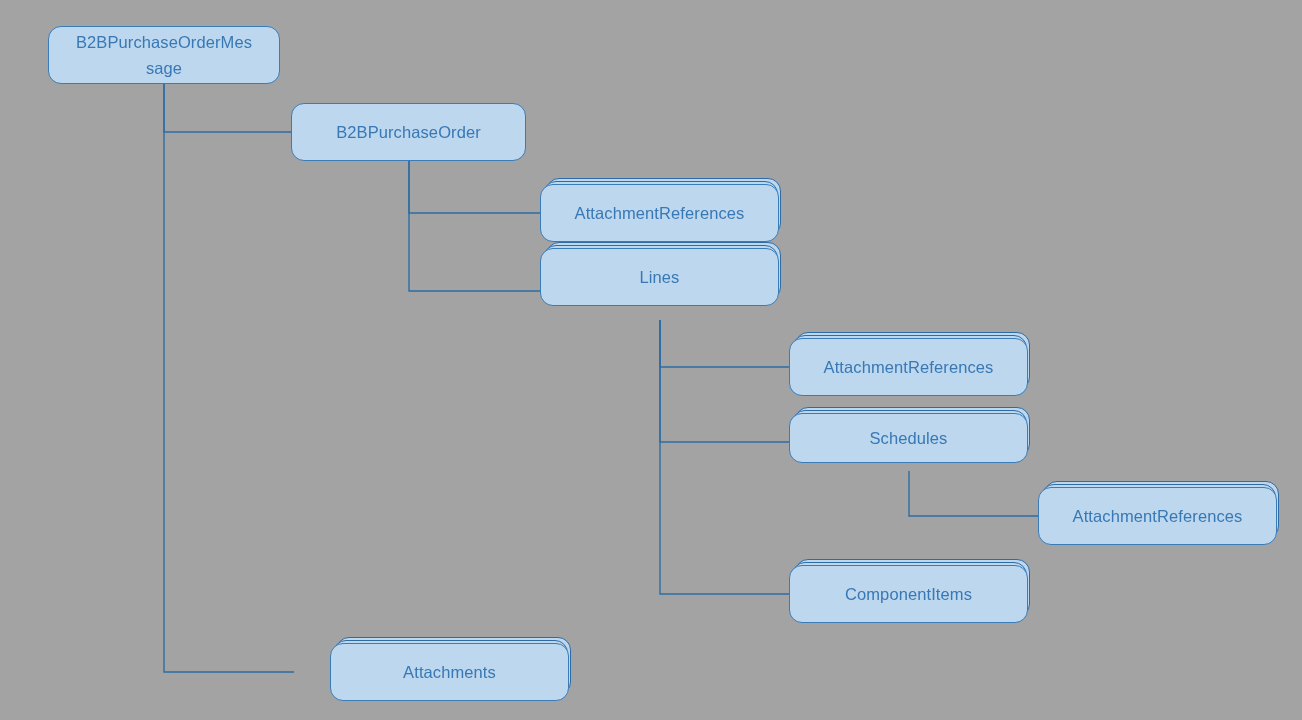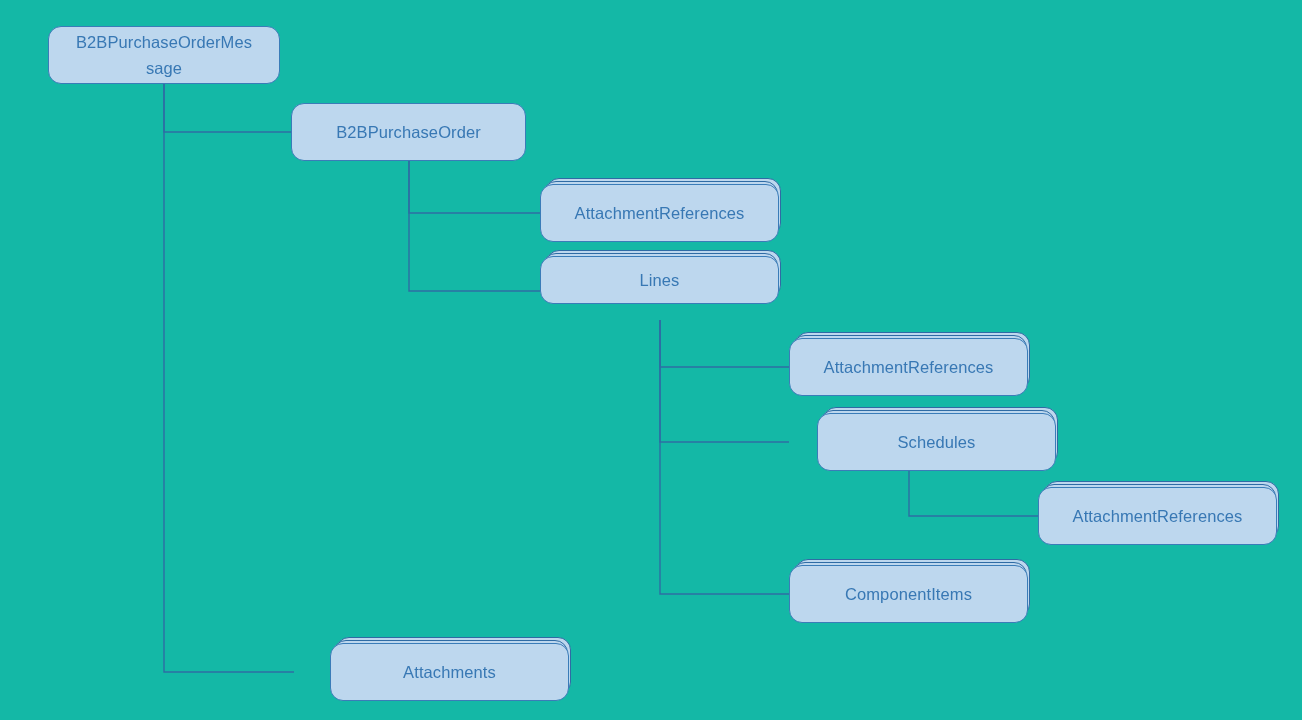--- a/index.html
+++ b/index.html
@@ -4,21 +4,21 @@
 <style>
   html, body {
     margin: 0;
     padding: 0;
     background: #ffffff;
   }
   #canvas {
     position: relative;
     width: 1302px;
     height: 720px;
-    background: #14b8a6;
+    background: #a3a3a3;
     overflow: hidden;
     font-family: "Liberation Sans", sans-serif;
   }
   #edge-layer {
     position: absolute;
     left: 0;
     top: 0;
     width: 1302px;
     height: 720px;
     pointer-events: none;
@@ -101,35 +101,35 @@
           <span class="label">B2BPurchaseOrder</span>
         </div>
       </div>
       <div class="node" style="left: 540px; top: 184px; width: 239px; height: 58px;">
         <div class="stack-back"></div>
         <div class="stack-mid"></div>
         <div class="face">
           <span class="label">AttachmentReferences</span>
         </div>
       </div>
-      <div class="node" style="left: 540px; top: 256px; width: 239px; height: 48px;">
+      <div class="node" style="left: 540px; top: 248px; width: 239px; height: 58px;">
         <div class="stack-back"></div>
         <div class="stack-mid"></div>
         <div class="face">
           <span class="label">Lines</span>
         </div>
       </div>
       <div class="node" style="left: 789px; top: 338px; width: 239px; height: 58px;">
         <div class="stack-back"></div>
         <div class="stack-mid"></div>
         <div class="face">
           <span class="label">AttachmentReferences</span>
         </div>
       </div>
-      <div class="node" style="left: 789px; top: 413px; width: 239px; height: 58px; margin-left: 28px;">
+      <div class="node" style="left: 789px; top: 413px; width: 239px; height: 50px;">
         <div class="stack-back"></div>
         <div class="stack-mid"></div>
         <div class="face">
           <span class="label">Schedules</span>
         </div>
       </div>
       <div class="node" style="left: 1038px; top: 487px; width: 239px; height: 58px;">
         <div class="stack-back"></div>
         <div class="stack-mid"></div>
         <div class="face">

